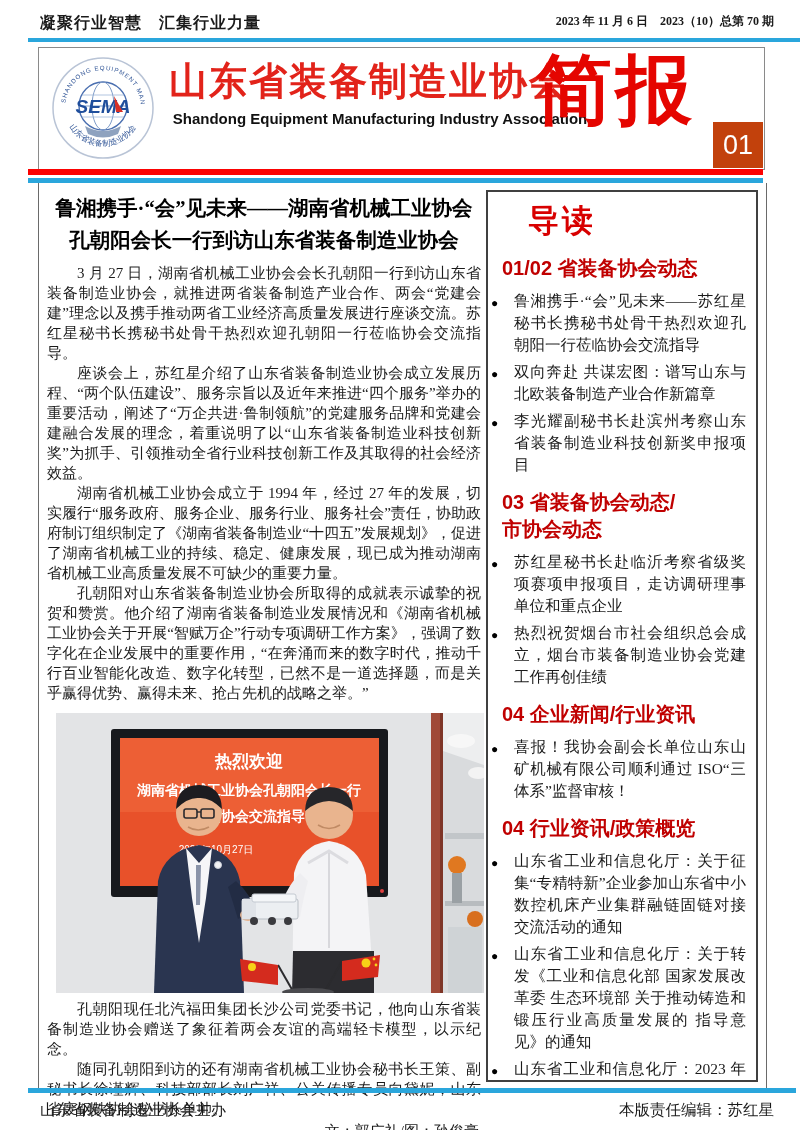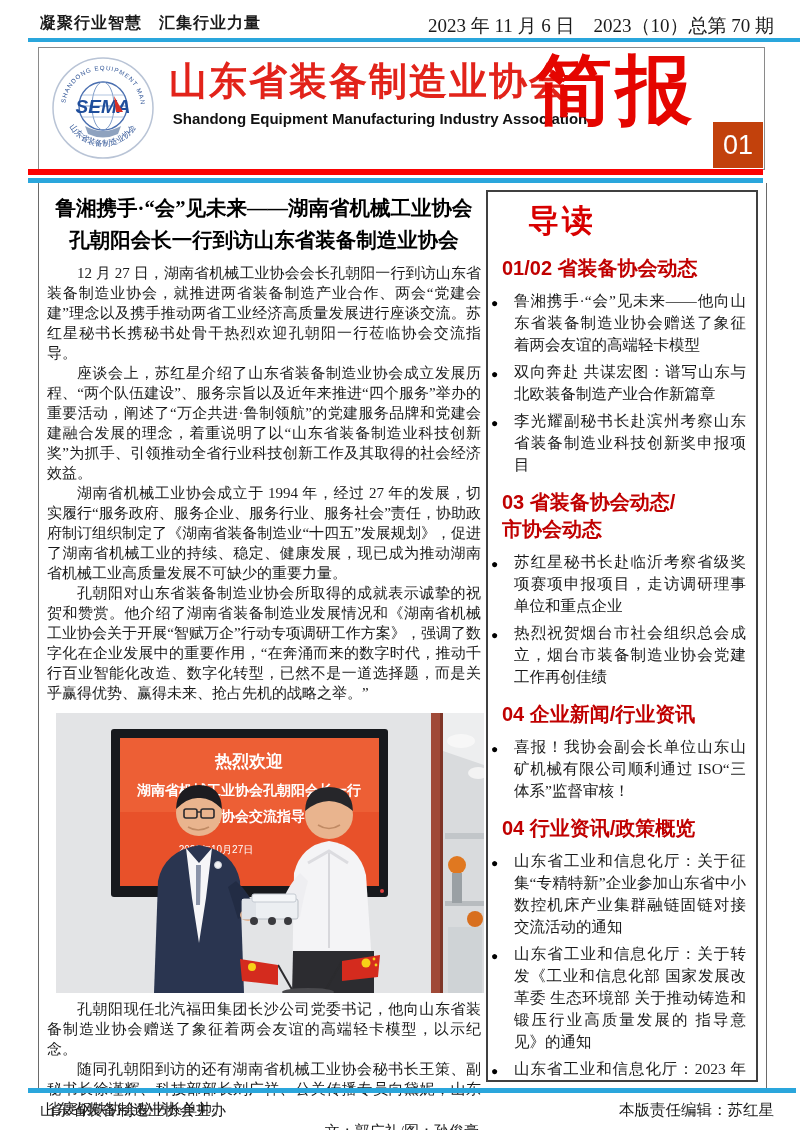--- a/index.html
+++ b/index.html
@@ -3,21 +3,21 @@
 <meta charset="utf-8">
 <style>
   html,body{margin:0;padding:0;}
   body{
     width:800px;height:1130px;position:relative;background:#ffffff;
     font-family:"Liberation Serif","DejaVu Serif",serif;color:#1a1a1a;
     overflow:hidden;
   }
   
   .masthead-left{position:absolute;left:40px;top:13px;font-size:16px;font-weight:bold;letter-spacing:1px;}
-  .masthead-right{position:absolute;right:26px;top:13px;font-size:19px;font-weight:normal;}
+  .masthead-right{position:absolute;right:26px;top:13px;font-size:12px;font-weight:bold;}
   .rule-top-blue{position:absolute;left:28px;top:38px;width:772px;height:4px;background:#2AA6DC;}
   
   .header-box{position:absolute;left:38px;top:47px;width:725px;height:121px;border:1px solid #8a8a8a;background:#fff;}
   .logo{position:absolute;left:12px;top:8px;width:104px;height:104px;}
   .org-cn{position:absolute;left:130px;top:8px;width:400px;font-size:38px;font-weight:900;color:#E2231A;letter-spacing:2px;white-space:nowrap;}
   .org-en{position:absolute;left:131px;top:62px;width:420px;font-size:15px;font-weight:bold;color:#111;
           font-family:Liberation Sans, sans-serif;letter-spacing:0px;white-space:nowrap;text-align:center;}
   .brief-title{position:absolute;left:497px;top:-8px;font-size:76px;font-weight:900;color:#E50500;
           font-family:"Liberation Sans","DejaVu Sans",sans-serif;letter-spacing:4px;}
   .page-badge{position:absolute;left:713px;top:122px;width:50px;height:46px;background:#c2410c;color:#fff;
@@ -86,21 +86,21 @@
 <div class="page-badge">01</div>
 <div class="rule-red"></div>
 <div class="rule-blue2"></div>
 
 <div class="frame-left"></div>
 <div class="frame-right"></div>
 
 <div class="article">
   <div class="article-title" style="white-space:pre-line;">鲁湘携手·“会”见未来——湖南省机械工业协会
 孔朝阳会长一行到访山东省装备制造业协会</div>
-  <p>12 月 27 日，湖南省机械工业协会会长孔朝阳一行到访山东省装备制造业协会，就推进两省装备制造产业合作、两会“党建会建”理念以及携手推动两省工业经济高质量发展进行座谈交流。苏红星秘书长携秘书处骨干热烈欢迎孔朝阳一行莅临协会交流指导。</p>
+  <p>3 月 27 日，湖南省机械工业协会会长孔朝阳一行到访山东省装备制造业协会，就推进两省装备制造产业合作、两会“党建会建”理念以及携手推动两省工业经济高质量发展进行座谈交流。苏红星秘书长携秘书处骨干热烈欢迎孔朝阳一行莅临协会交流指导。</p>
   <p>座谈会上，苏红星介绍了山东省装备制造业协会成立发展历程、“两个队伍建设”、服务宗旨以及近年来推进“四个服务”举办的重要活动，阐述了“万企共进·鲁制领航”的党建服务品牌和党建会建融合发展的理念，着重说明了以“山东省装备制造业科技创新奖”为抓手、引领推动全省行业科技创新工作及其取得的社会经济效益。</p>
   <p>湖南省机械工业协会成立于 1994 年，经过 27 年的发展，切实履行“服务政府、服务企业、服务行业、服务社会”责任，协助政府制订组织制定了《湖南省装备制造业“十四五”发展规划》，促进了湖南省机械工业的持续、稳定、健康发展，现已成为推动湖南省机械工业高质量发展不可缺少的重要力量。</p>
   <p>孔朝阳对山东省装备制造业协会所取得的成就表示诚挚的祝贺和赞赏。他介绍了湖南省装备制造业发展情况和《湖南省机械工业协会关于开展“智赋万企”行动专项调研工作方案》，强调了数字化在企业发展中的重要作用，“在奔涌而来的数字时代，推动千行百业智能化改造、数字化转型，已然不是一道选择题，而是关乎赢得优势、赢得未来、抢占先机的战略之举。”</p>
 
   <div class="photo-wrap">
     <svg viewBox="0 0 428 280" width="428" height="280">
 
       <rect x="0" y="0" width="428" height="280" fill="#e3e4e6"></rect>
 
       <g>
@@ -187,21 +187,21 @@
   <div class="byline">文：郭广礼/图：孙俊豪</div>
 </div>
 
 <div class="sidebar">
   <div class="sidebar-inner">
     <div class="daodu">导读</div>
 
     <div>
       <div class="sec-heading">01/02 省装备协会动态</div>
       <ul class="toc-list">
-        <li>鲁湘携手·“会”见未来——他向山东省装备制造业协会赠送了象征着两会友谊的高端轻卡模型</li>
+        <li>鲁湘携手·“会”见未来——苏红星秘书长携秘书处骨干热烈欢迎孔朝阳一行莅临协会交流指导</li>
         <li>双向奔赴 共谋宏图：谱写山东与北欧装备制造产业合作新篇章</li>
         <li>李光耀副秘书长赴滨州考察山东省装备制造业科技创新奖申报项目</li>
       </ul>
     </div>
 
     <div>
       <div class="sec-heading">03 省装备协会动态/
 市协会动态</div>
       <ul class="toc-list">
         <li>苏红星秘书长赴临沂考察省级奖项赛项申报项目，走访调研理事单位和重点企业</li>

